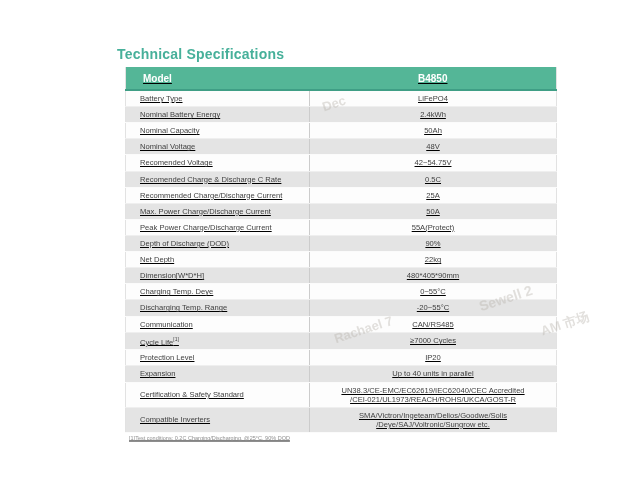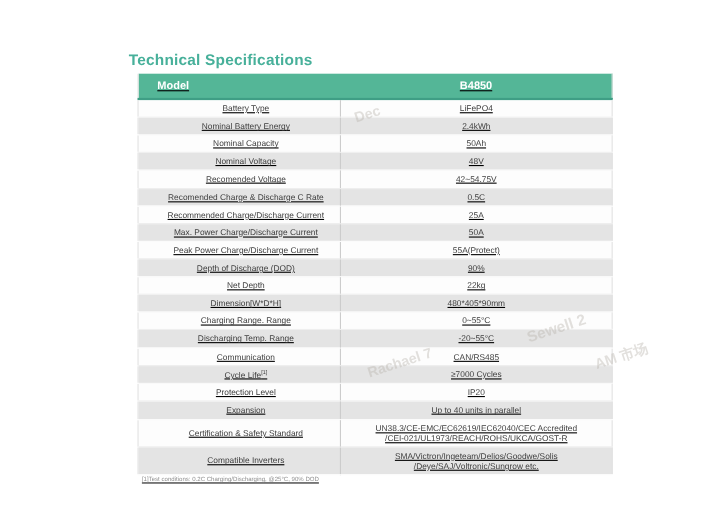--- a/index.html
+++ b/index.html
@@ -32,21 +32,21 @@
     background:var(--accent);color:#ffffff;font-weight:bold;font-size:10px;
     height:20px;border-bottom:2px solid var(--accent_dark);
   }
   th.model-th{text-align:left;padding-left:17px;}
   th.value-th{text-align:center;}
   tbody td{
     font-size:7.6px;line-height:1.2;color:var(--text);
     border-bottom:1px solid #efefef;background:#fdfdfd;
   }
   tbody tr:nth-child(even) td{background:var(--row_alt);border-bottom:1px solid #fbfbfb;}
-  td.label-cell{text-align:center;padding:3px 2px 3px 14px;border-right:1px solid #cccccc;}
+  td.label-cell{text-align:left;padding:3px 2px 3px 14px;border-right:1px solid #cccccc;}
   td.value-cell{text-align:center;padding:3px 6px;}
   td.label-cell sup{font-size:5px;}
   .footnote{
     margin:2px 0 0 4px;font-size:6px;color:#8f8f8f;letter-spacing:0;
     transform:scale(.92);transform-origin:left top;
   }
   .watermark{
     position:absolute;color:rgba(186,182,173,.42);font-weight:bold;
     transform:rotate(-18deg);pointer-events:none;white-space:nowrap;
   }
@@ -115,21 +115,21 @@
         </tr>
         <tr>
           <td class="label-cell">Net Depth</td>
           <td class="value-cell">22kg</td>
         </tr>
         <tr>
           <td class="label-cell">Dimension[W*D*H]</td>
           <td class="value-cell">480*405*90mm</td>
         </tr>
         <tr>
-          <td class="label-cell">Charging Range. Range</td>
+          <td class="label-cell">Charging Temp. Deye</td>
           <td class="value-cell">0~55°C</td>
         </tr>
         <tr>
           <td class="label-cell">Discharging Temp. Range</td>
           <td class="value-cell">-20~55°C</td>
         </tr>
         <tr>
           <td class="label-cell">Communication</td>
           <td class="value-cell">CAN/RS485</td>
         </tr>

